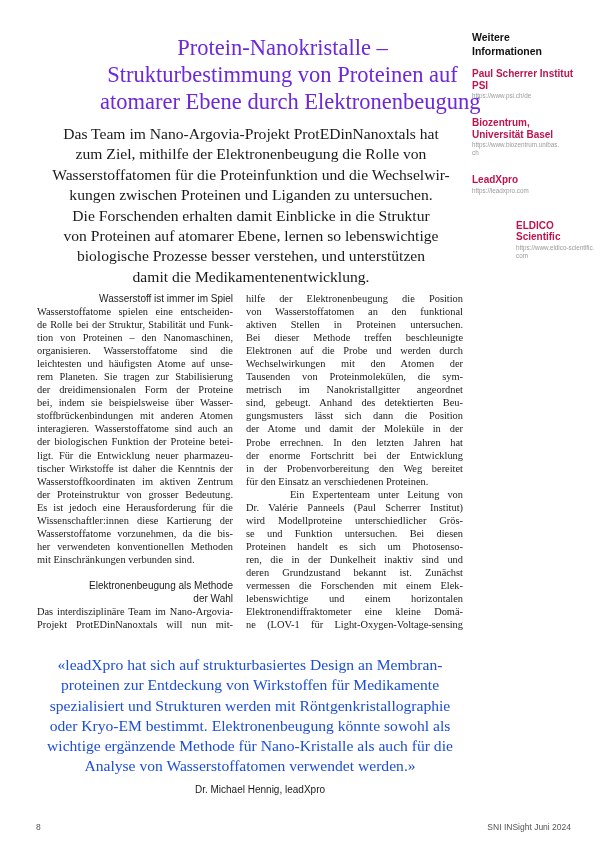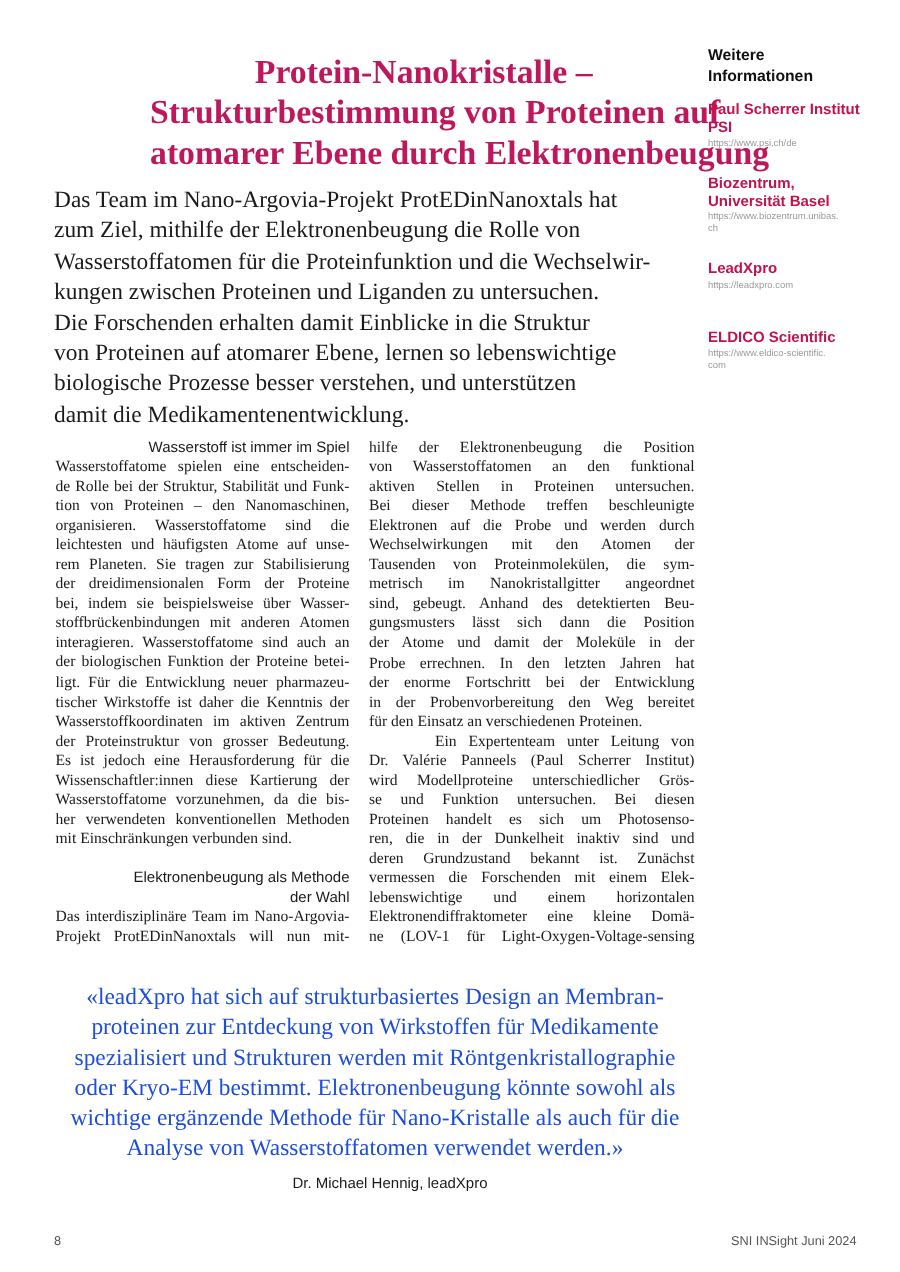--- a/index.html
+++ b/index.html
@@ -1,21 +1,21 @@
 <!DOCTYPE html>
 <html><head>
 <meta charset="utf-8">
 <style>
   html,body{margin:0;padding:0;background:#fff;}
   body{width:600px;height:848px;position:relative;overflow:hidden;color:#1a1a1a;}
   .serif{font-family:"Liberation Serif","DejaVu Serif",serif;}
   .sans{font-family:"Liberation Sans","DejaVu Sans",sans-serif;}
-  #title{position:absolute;left:100px;top:34px;width:365px;text-align:center;font-size:22.5px;line-height:27px;color:#be185d;font-weight:bold;}
+  #title{position:absolute;left:100px;top:34px;width:365px;text-align:center;font-size:22.5px;line-height:27px;color:#6d28d9;}
   #title div{white-space:nowrap;}
-  #lead{position:absolute;left:36px;top:124px;width:430px;font-size:15.6px;line-height:20.4px;}
+  #lead{position:absolute;left:36px;top:124px;width:430px;text-align:center;font-size:15.6px;line-height:20.4px;}
   #lead div{white-space:nowrap;}
   #sidebar{position:absolute;left:472px;top:30px;width:125px;}
   #sidebar .head{font-size:10.5px;font-weight:bold;line-height:14px;color:#111;margin-bottom:10px;}
   .link-block{margin-bottom:17px;}
   .link-name{font-size:10px;font-weight:bold;color:#c0144c;line-height:11.5px;}
   .link-url{font-size:6.3px;color:#9a9a9a;line-height:8px;margin-top:1px;}
   .col{position:absolute;top:292px;font-size:10.4px;line-height:13.05px;}
   .col .ln{white-space:nowrap;}
   .col .j{text-align:justify;text-align-last:justify;}
   #colL{left:37px;width:196px;}
@@ -68,21 +68,21 @@
     </div>
     <div class="link-url">
       <div>https://www.biozentrum.unibas.</div>
       <div>ch</div>
     </div>
   </div>
   <div class="link-block">
     <div class="link-name">LeadXpro</div>
     <div class="link-url">https://leadxpro.com</div>
   </div>
-  <div class="link-block" style="margin-top:25px;">
+  <div class="link-block" style="margin-top:25px;margin-left:44px;">
     <div class="link-name">ELDICO Scientific</div>
     <div class="link-url">
       <div>https://www.eldico-scientific.</div>
       <div>com</div>
     </div>
   </div>
 </div>
 
 <div id="colL" class="col serif">
   <div class="sub">Wasserstoff ist immer im Spiel</div>

